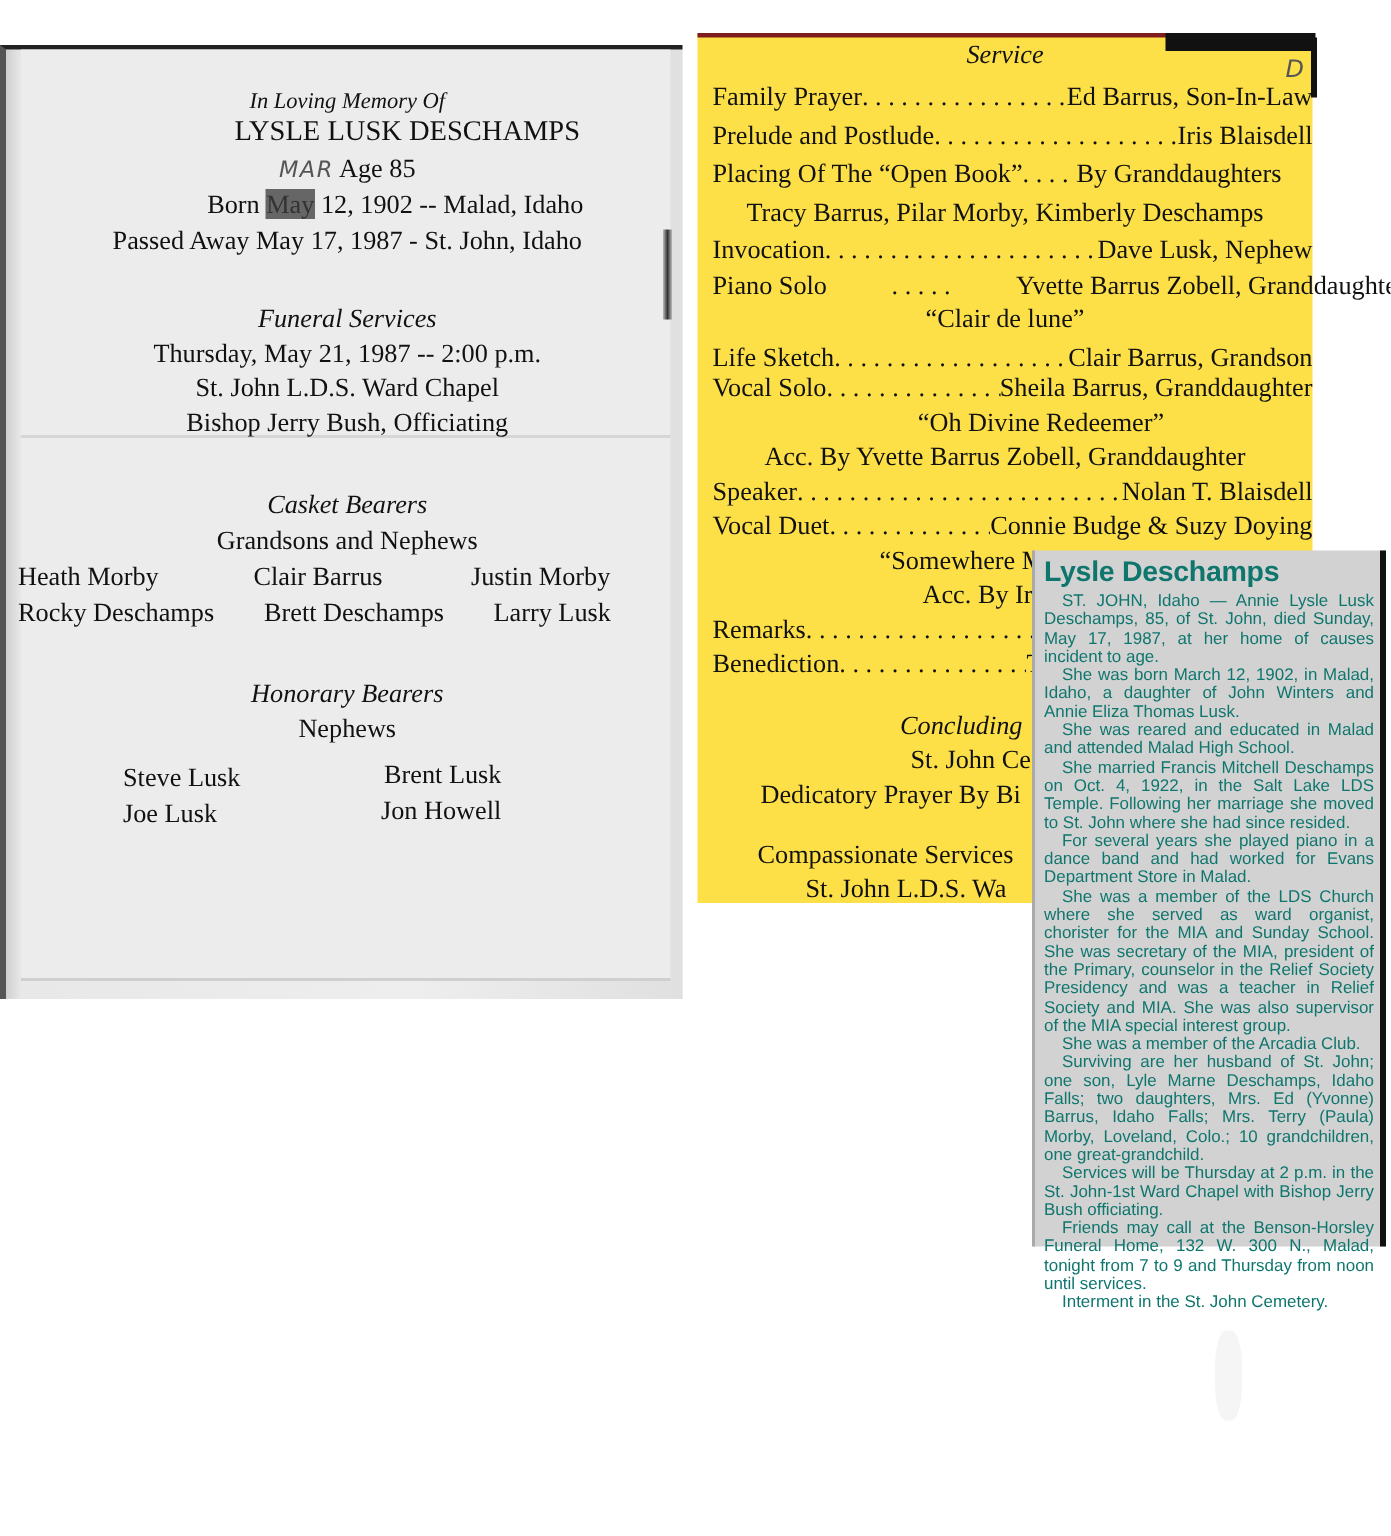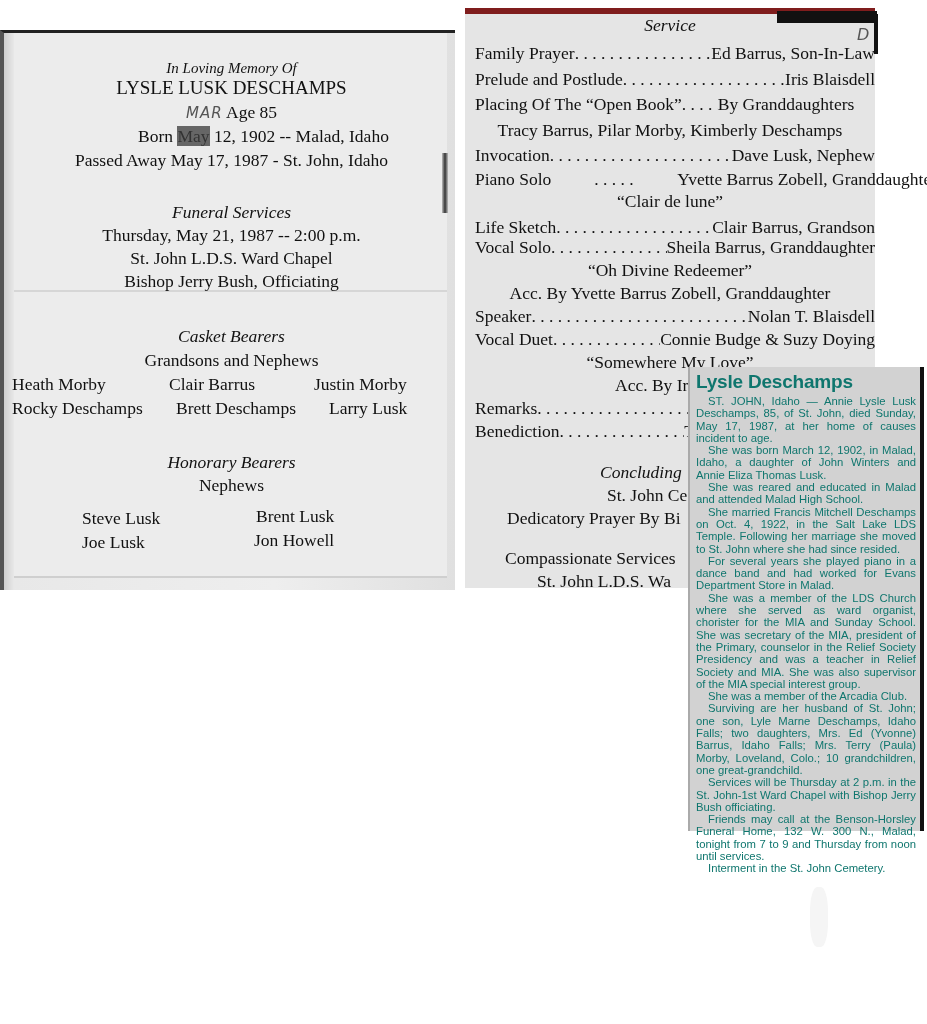--- a/index.html
+++ b/index.html
@@ -3,21 +3,21 @@
 <meta charset="utf-8">
 <style>
   html, body { margin:0; padding:0; }
   body {
     width:927px; height:1024px; background:#ffffff; position:relative; overflow:hidden;
     font-family: "Liberation Serif", "DejaVu Serif", serif; color:#111;
   }
   .panel { position:absolute; box-sizing:border-box; }
   
   #left-card {
-    left:0; top:30px; width:455px; height:560px;
+    left:0; top:30px; width:455px; height:636px;
     background:#e9e9e9;
     border-top:3px solid #222; border-left:4px solid #555;
     background-image: linear-gradient(90deg, #cfcfcf 0, #e8e8e8 10px, #eeeeee 60%, #e0e0e0 100%);
   }
   #left-card .inner {
     position:absolute; left:10px; top:0; right:8px; bottom:12px; background:#ececec;
     border-bottom:2px solid #cfcfcf;
   }
   #left-card .fold {
     position:absolute; left:10px; right:8px; top:257px; height:2px; background:#d6d6d6;
@@ -27,22 +27,22 @@
     background:linear-gradient(90deg,#bbb,#333 50%,#bbb);
   }
   .c { position:absolute; left:0; width:455px; text-align:center; font-size:17.5px; line-height:22px; }
   .it { font-style:italic; }
   .abs { position:absolute; font-size:17.5px; line-height:22px; white-space:nowrap; }
   .hand { font-family:"DejaVu Sans", sans-serif; font-style:italic; color:#555; font-size:15px; letter-spacing:1px; }
   .strike { background:#666; color:#333; }
 
   
   #right-card {
-    left:465px; top:8px; width:410px; height:580px; background:#e5e5e5;
-    border-top:6px solid #7f1d1d;
+    left:465px; top:22px; width:410px; height:580px; background:#fde047;
+    border-top:3px solid #7f1d1d;
   }
   #right-card .tab { position:absolute; right:-2px; top:-3px; width:100px; height:12px; background:#111; }
   #right-card .rborder { position:absolute; right:-3px; top:0; width:4px; height:40px; background:#111; }
   .row { position:absolute; left:10px; width:400px; font-size:17.5px; line-height:22px; display:flex; white-space:nowrap; }
   .row .lbl { flex:0 0 auto; }
   .row .dots { flex:1 1 auto; overflow:hidden; letter-spacing:2px; }
   .row .dots::before { content:". . . . . . . . . . . . . . . . . . . . . . . . . . . . . . . . . . . . . . . . . ."; letter-spacing:0; }
   .row .val { flex:0 0 auto; }
   .rc { position:absolute; left:0; width:410px; text-align:center; font-size:17.5px; line-height:22px; white-space:nowrap; }
 
@@ -59,21 +59,21 @@
 </style>
 </head>
 <body>
 
 <div id="left-card" class="panel">
   <div class="inner"></div>
   <div class="fold"></div>
   <div class="crease"></div>
 
   <div class="c it" style="top:24px;font-size:15px;">In Loving Memory Of</div>
-  <div class="c" style="top:44px;font-size:19px;">LYSLE LUSK DESCHAMPS</div>
+  <div class="c" style="top:44px;font-size:19px;margin-left:40px;">LYSLE LUSK DESCHAMPS</div>
   <div class="c" style="top:68px;">
     <span class="hand">MAR</span>
     <span>Age 85</span>
   </div>
   <div class="c" style="top:92px;padding-left:32px;">
     <span>Born</span>
     <span class="strike">May</span>
     <span>12, 1902 -- Malad, Idaho</span>
   </div>
   <div class="c" style="top:116px;">Passed Away May 17, 1987 - St. John, Idaho</div>
@@ -136,21 +136,21 @@
   <div class="row" style="top:202px;">
       <span class="lbl">Life Sketch</span>
       <span class="dots"></span>
       <span class="val">Clair Barrus, Grandson</span>
     </div>
   <div class="row" style="top:222px;">
       <span class="lbl">Vocal Solo</span>
       <span class="dots"></span>
       <span class="val">Sheila Barrus, Granddaughter</span>
     </div>
-  <div class="rc" style="top:245px;">“Oh Divine Redeemer”</div>
+  <div class="rc" style="top:245px;padding-left:24px;">“Oh Divine Redeemer”</div>
   <div class="rc" style="top:268px;">Acc. By Yvette Barrus Zobell, Granddaughter</div>
   <div class="row" style="top:291px;">
       <span class="lbl">Speaker</span>
       <span class="dots"></span>
       <span class="val">Nolan T. Blaisdell</span>
     </div>
   <div class="row" style="top:314px;">
       <span class="lbl">Vocal Duet</span>
       <span class="dots"></span>
       <span class="val">Connie Budge &amp; Suzy Doying</span>

